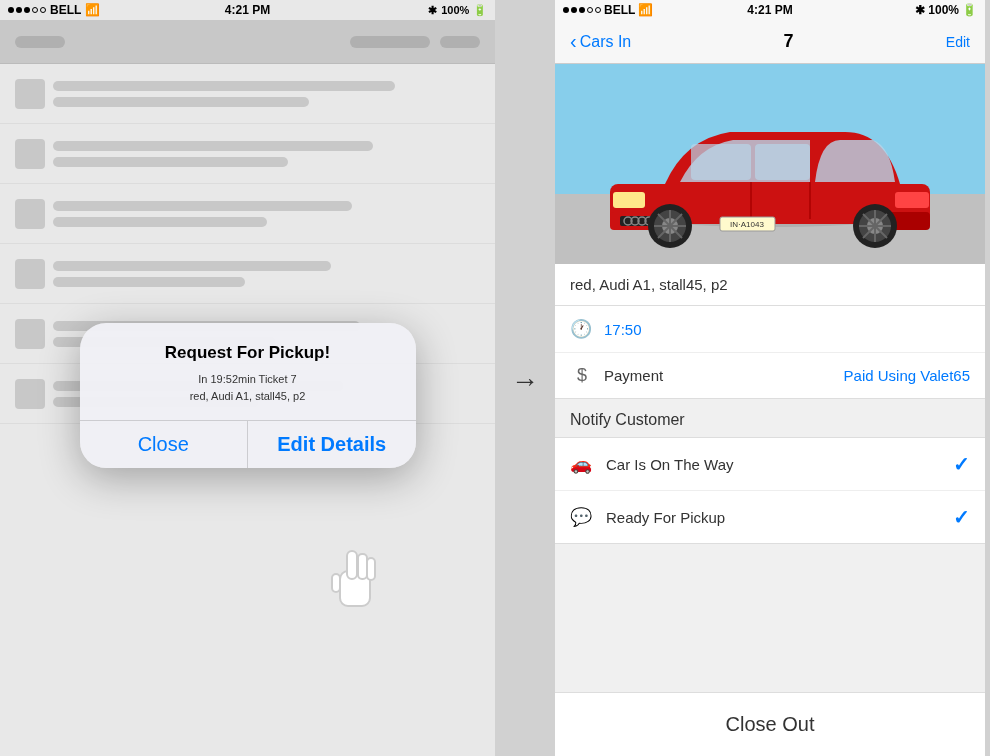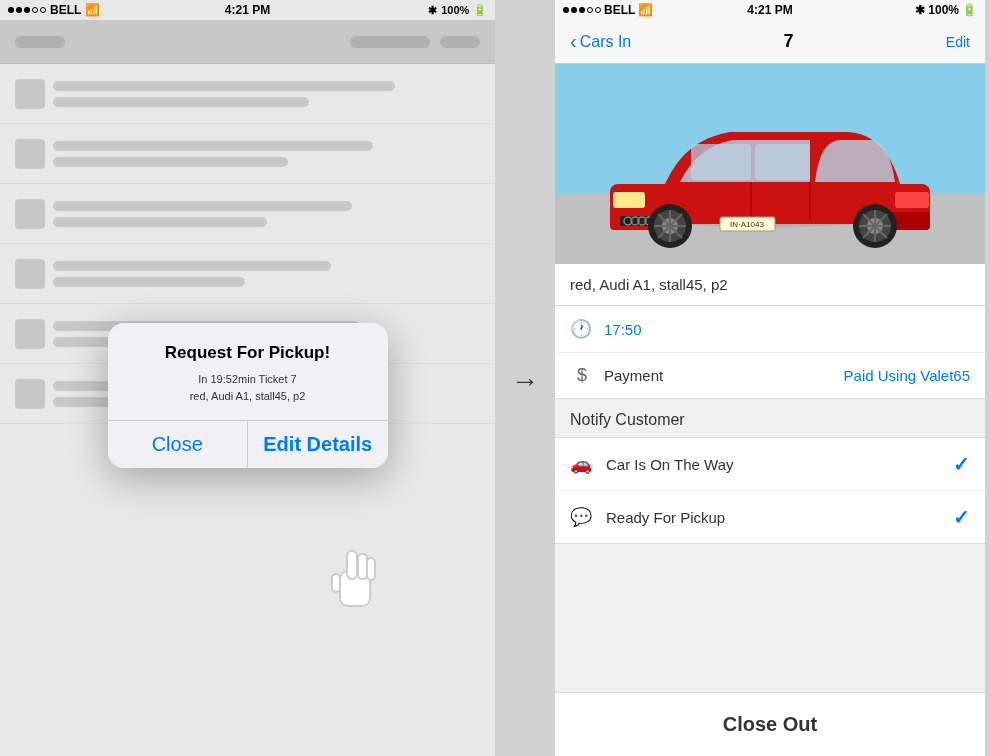--- a/index.html
+++ b/index.html
@@ -84,23 +84,23 @@
       opacity: 0.4;
     }
     .bg-block { height: 10px; border-radius: 5px; background: #999; }
 
     
     .alert-overlay {
       position: absolute;
       top: 50%;
       left: 50%;
       transform: translate(-50%, -60%);
-      width: 280px;
+      width: 336px;
       background: rgba(240, 240, 245, 0.97);
-      border-radius: 16px;
+      border-radius: 26px;
       overflow: hidden;
       box-shadow: 0 10px 40px rgba(0,0,0,0.3);
       z-index: 10;
     }
 
     .alert-body {
       padding: 20px 20px 16px;
       text-align: center;
     }
     .alert-title {
@@ -294,21 +294,21 @@
       padding: 15px;
       text-align: center;
       flex-shrink: 0;
     }
     .close-out-btn {
       width: 100%;
       background: #fff;
       border: none;
       font-size: 20px;
       color: #333;
-      font-weight: 700;
+      font-weight: 400;
       cursor: pointer;
       padding: 5px;
     }
   </style>
 </head>
 <body>
 
 <div class="left-panel">
 
   <div class="status-bar">

